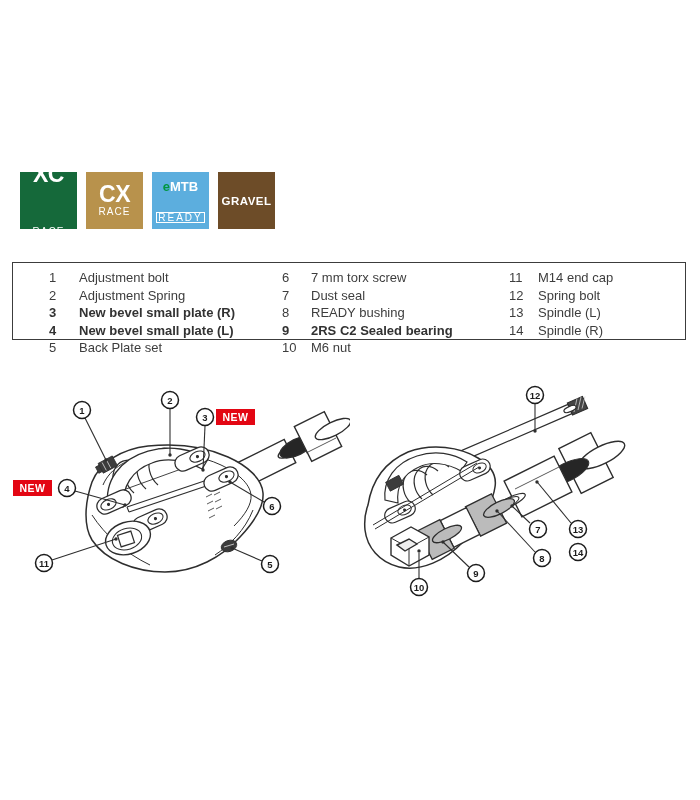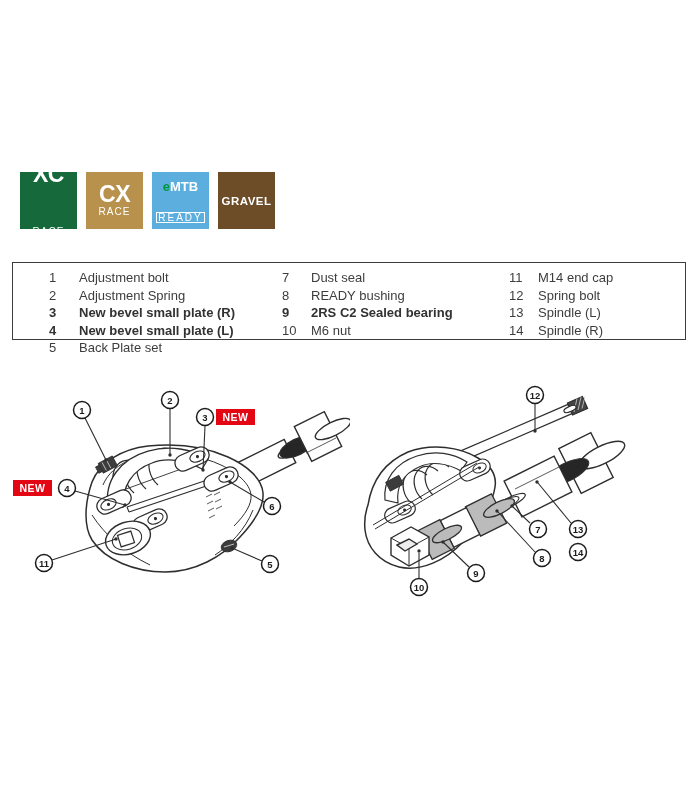--- a/index.html
+++ b/index.html
@@ -59,20 +59,21 @@
 
   <div class="parts">
     <div class="col c1">
       <div class="row"><span class="num">1</span><span class="label">Adjustment bolt</span></div>
       <div class="row"><span class="num">2</span><span class="label">Adjustment Spring</span></div>
       <div class="row bold"><span class="num">3</span><span class="label">New bevel small plate (R)</span></div>
       <div class="row bold"><span class="num">4</span><span class="label">New bevel small plate (L)</span></div>
       <div class="row"><span class="num">5</span><span class="label">Back Plate set</span></div>
     </div>
     <div class="col c2">
+      <div class="row"><span class="num">6</span><span class="label">7 mm torx screw</span></div>
       <div class="row"><span class="num">7</span><span class="label">Dust seal</span></div>
       <div class="row"><span class="num">8</span><span class="label">READY bushing</span></div>
       <div class="row bold"><span class="num">9</span><span class="label">2RS C2 Sealed bearing</span></div>
       <div class="row"><span class="num">10</span><span class="label">M6 nut</span></div>
     </div>
     <div class="col c3">
       <div class="row"><span class="num">11</span><span class="label">M14 end cap</span></div>
       <div class="row"><span class="num">12</span><span class="label">Spring bolt</span></div>
       <div class="row"><span class="num">13</span><span class="label">Spindle (L)</span></div>
       <div class="row"><span class="num">14</span><span class="label">Spindle (R)</span></div>

